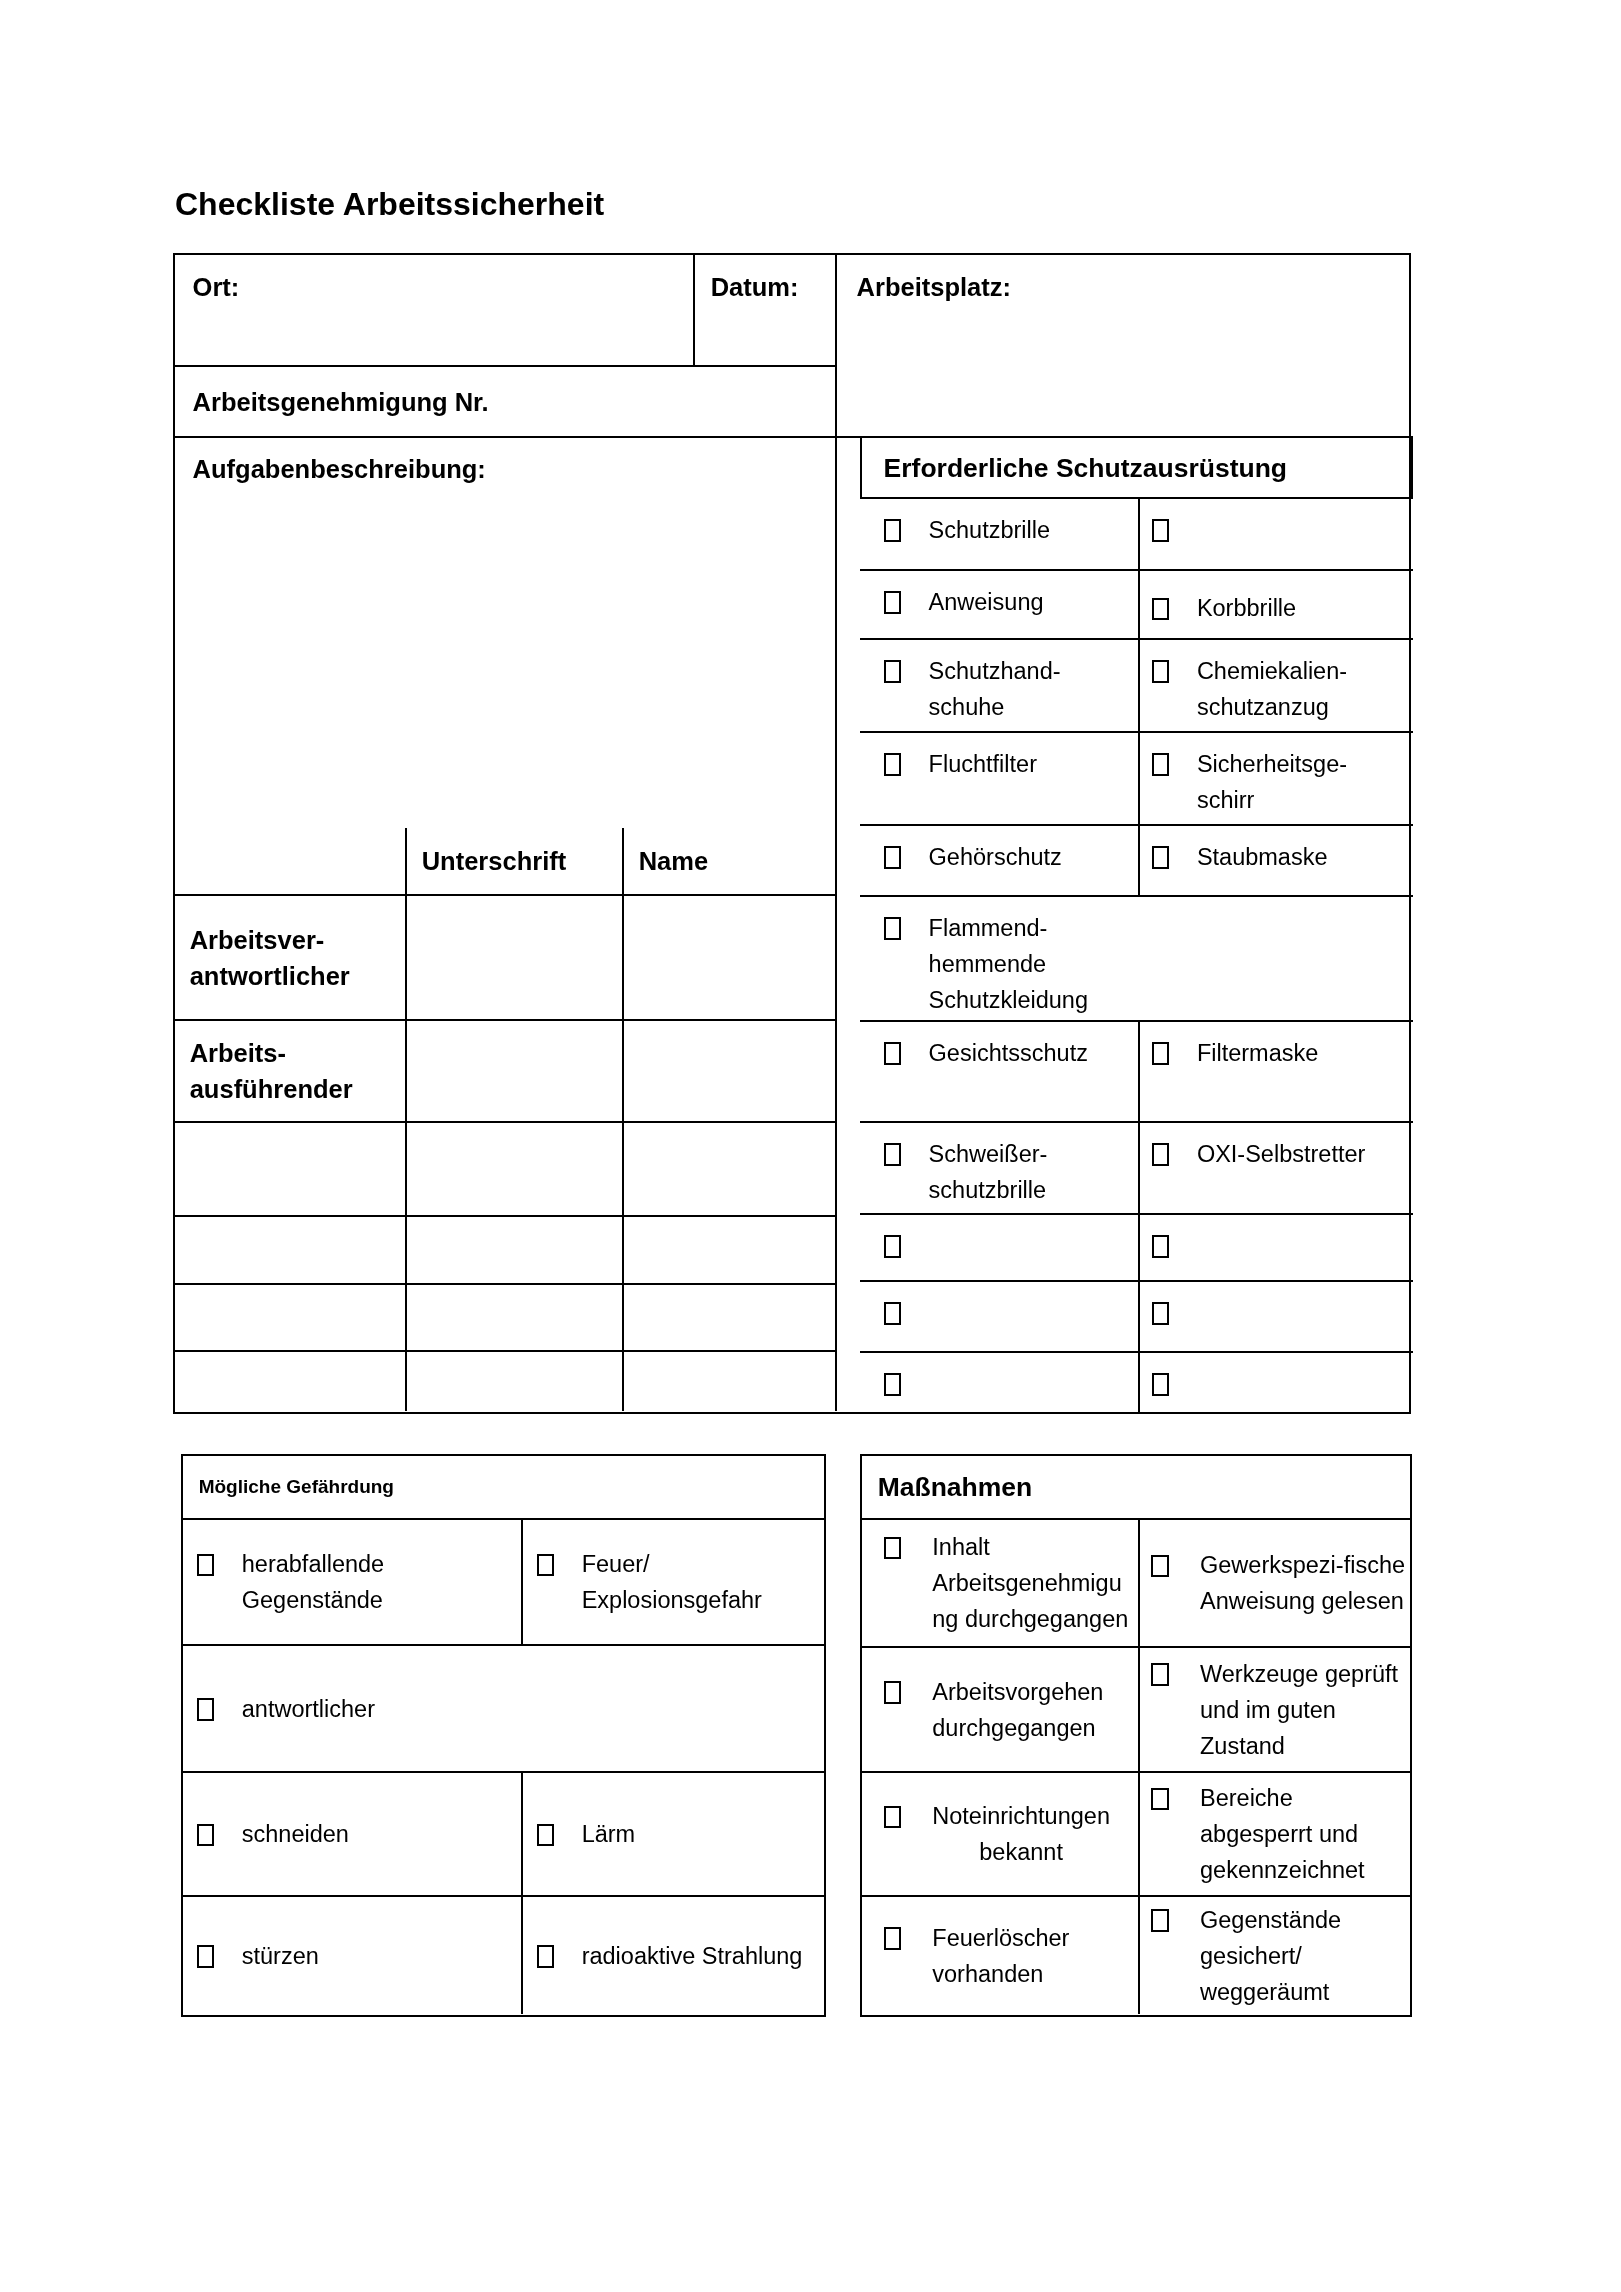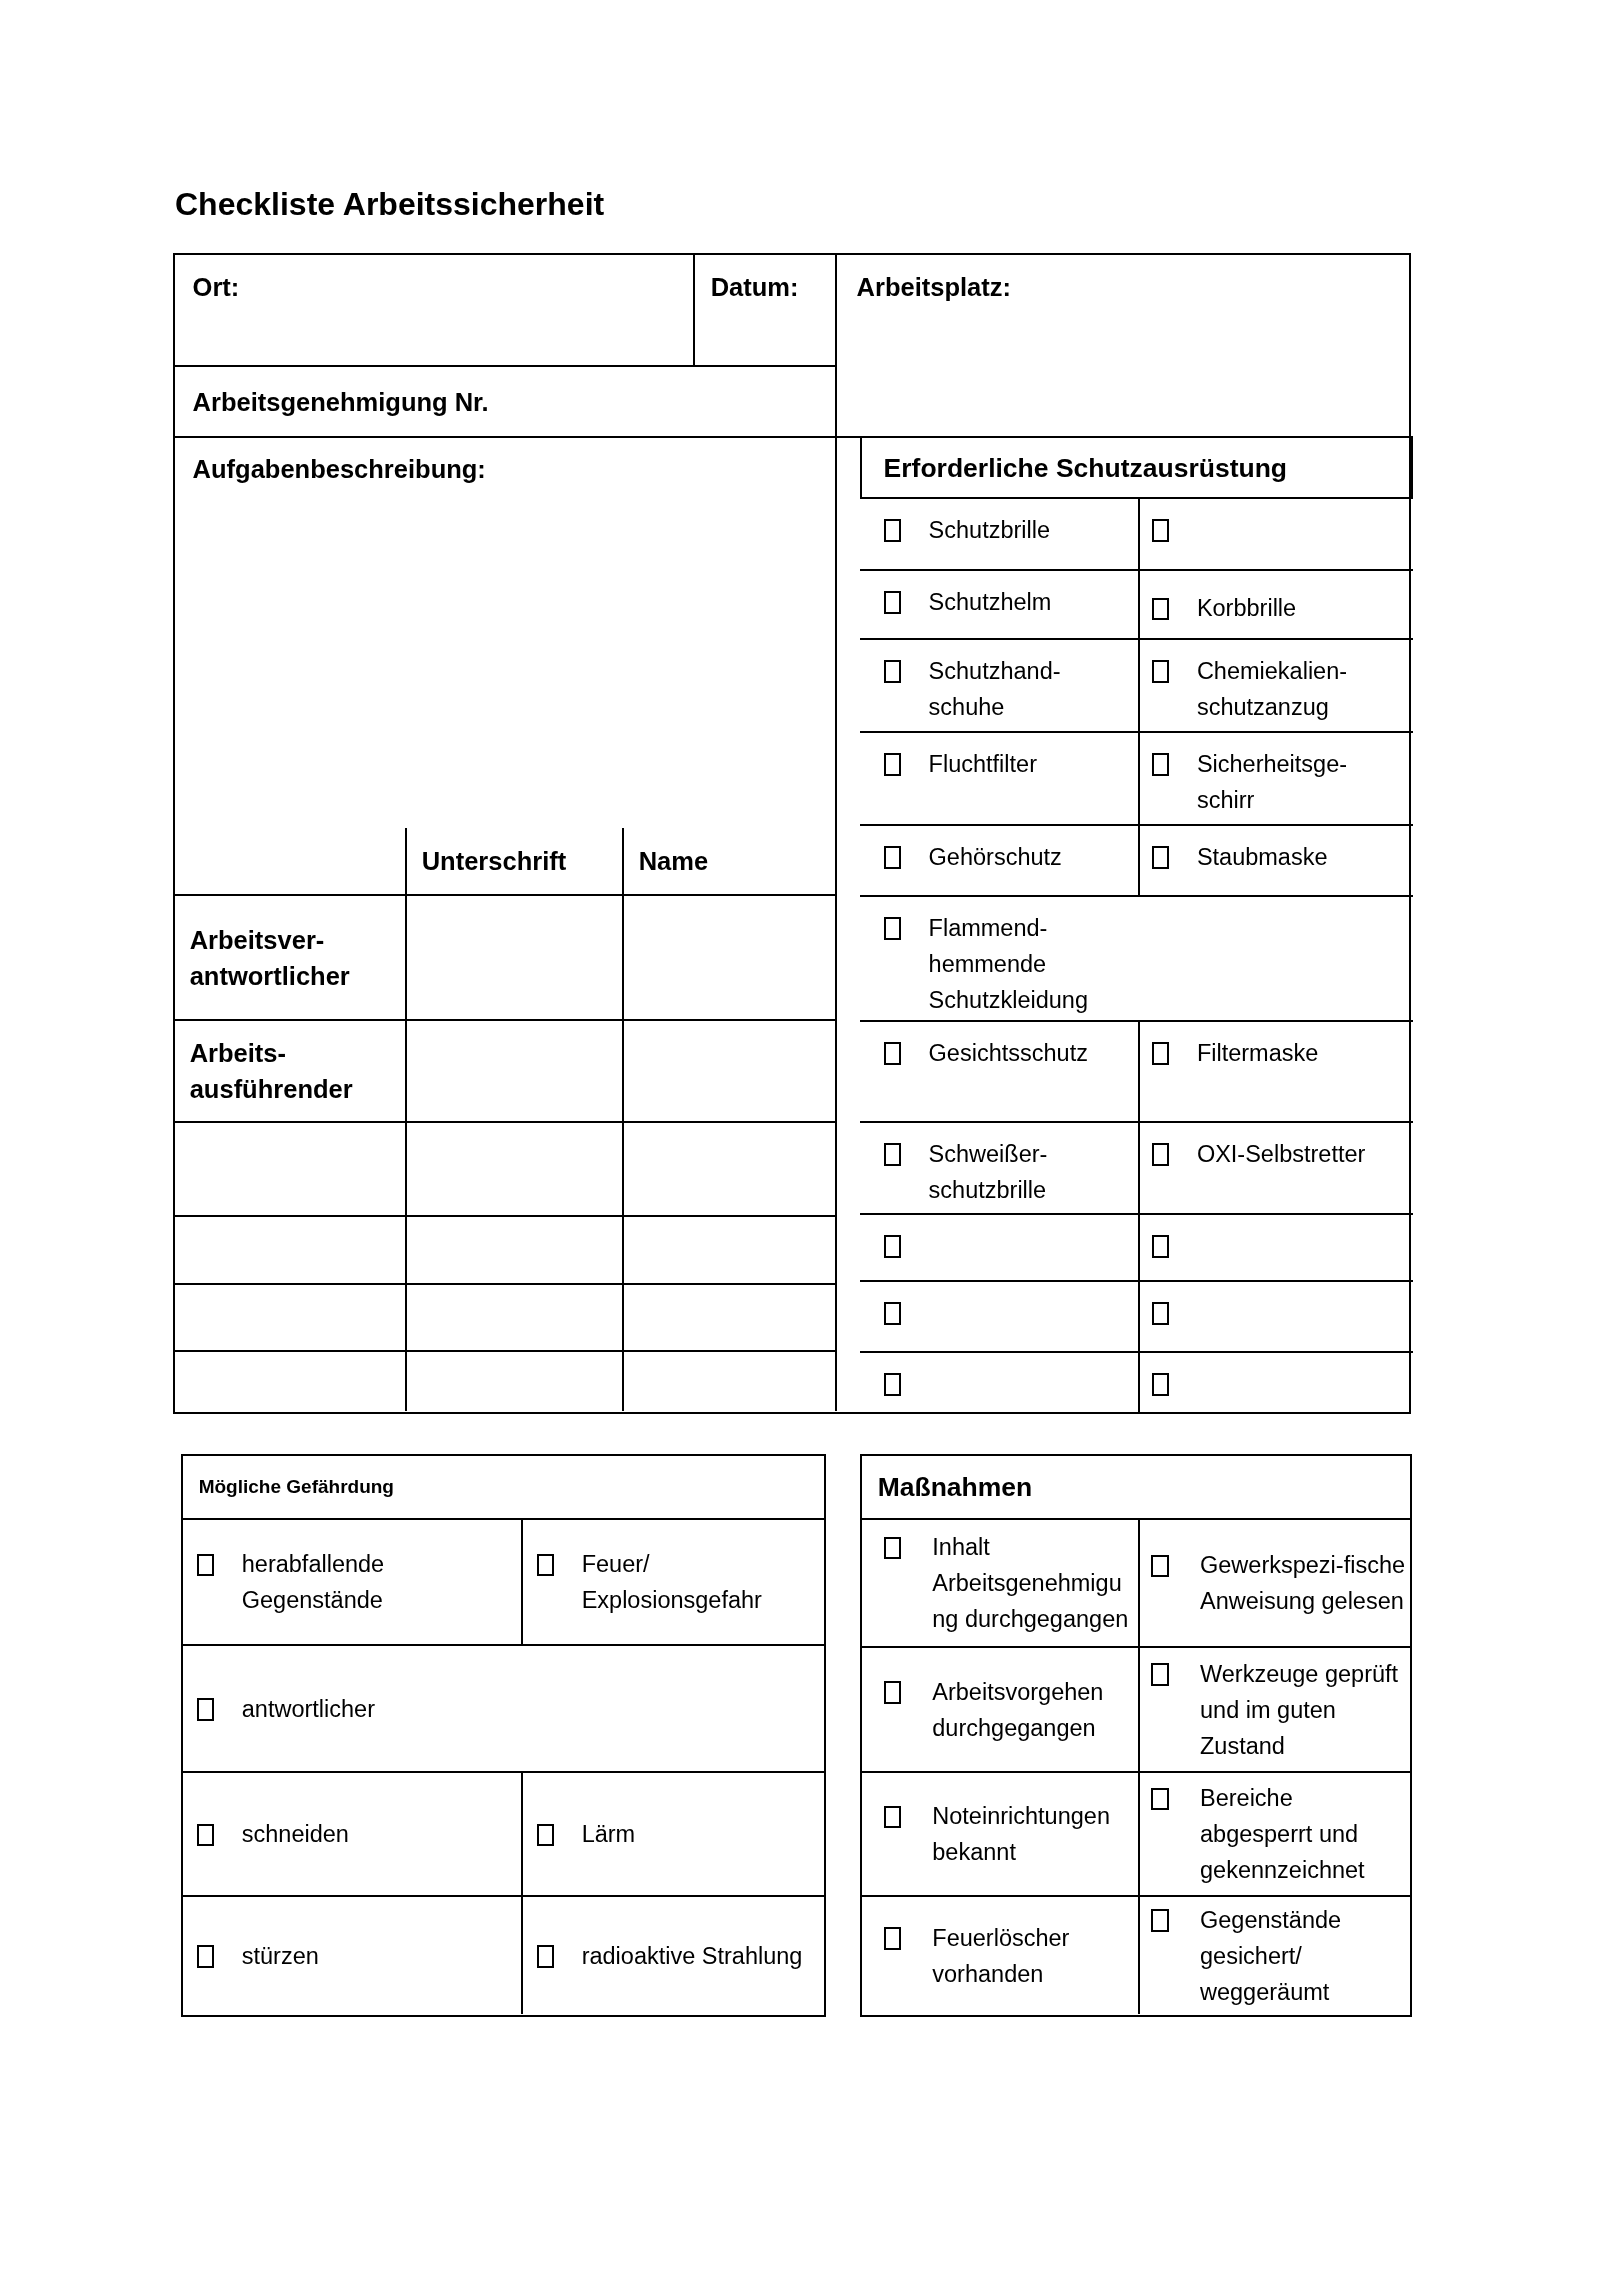--- a/index.html
+++ b/index.html
@@ -116,21 +116,21 @@
         <div class="gcell" style="width: 274px; height: 100%; border-left: 2px solid rgb(0, 0, 0); padding-left: 11.8px; padding-top: 12.7px;">
           <div class="iw">
             <div class="cbx"></div>
           </div>
         </div>
       </div>
       <div class="grow" style="height: 69px; border-top: 2px solid rgb(0, 0, 0);">
         <div class="gcell" style="width: 278px; height: 100%; padding-left: 23.5px; padding-top: 12.7px;">
           <div class="iw">
             <div class="cbx"></div>
-            <span class="item" style="margin-left: 27.4px;">Schutzhelm</span>
+            <span class="item" style="margin-left: 27.4px;">Anweisung</span>
           </div>
         </div>
         <div class="gcell" style="width: 274px; height: 100%; border-left: 2px solid rgb(0, 0, 0); padding-left: 11.8px; padding-top: 19px;">
           <div class="iw">
             <div class="cbx"></div>
             <span class="item" style="margin-left: 27.4px;">Korbbrille</span>
           </div>
         </div>
       </div>
       <div class="grow" style="height: 93px; border-top: 2px solid rgb(0, 0, 0);">
@@ -352,21 +352,21 @@
             <span class="item" style="margin-left: 31px;">Werkzeuge geprüft
 und im guten
 Zustand</span>
           </div>
         </div>
       </div>
       <div class="grow" style="height: 124px; border-top: 2px solid rgb(0, 0, 0);">
         <div class="gcell centered" style="width: 277px; height: 100%; padding-left: 21.6px;">
           <div class="iw">
             <div class="cbx"></div>
-            <span class="item" style="margin-left: 31px;">Noteinrichtungen
+            <span class="item" style="margin-left: 31px; text-align: center;">Noteinrichtungen
 bekannt</span>
           </div>
         </div>
         <div class="gcell centered" style="width: 274px; height: 100%; border-left: 2px solid rgb(0, 0, 0); padding-left: 11.8px;">
           <div class="iw">
             <div class="cbx"></div>
             <span class="item" style="margin-left: 31px;">Bereiche
 abgesperrt und
 gekennzeichnet</span>
           </div>

